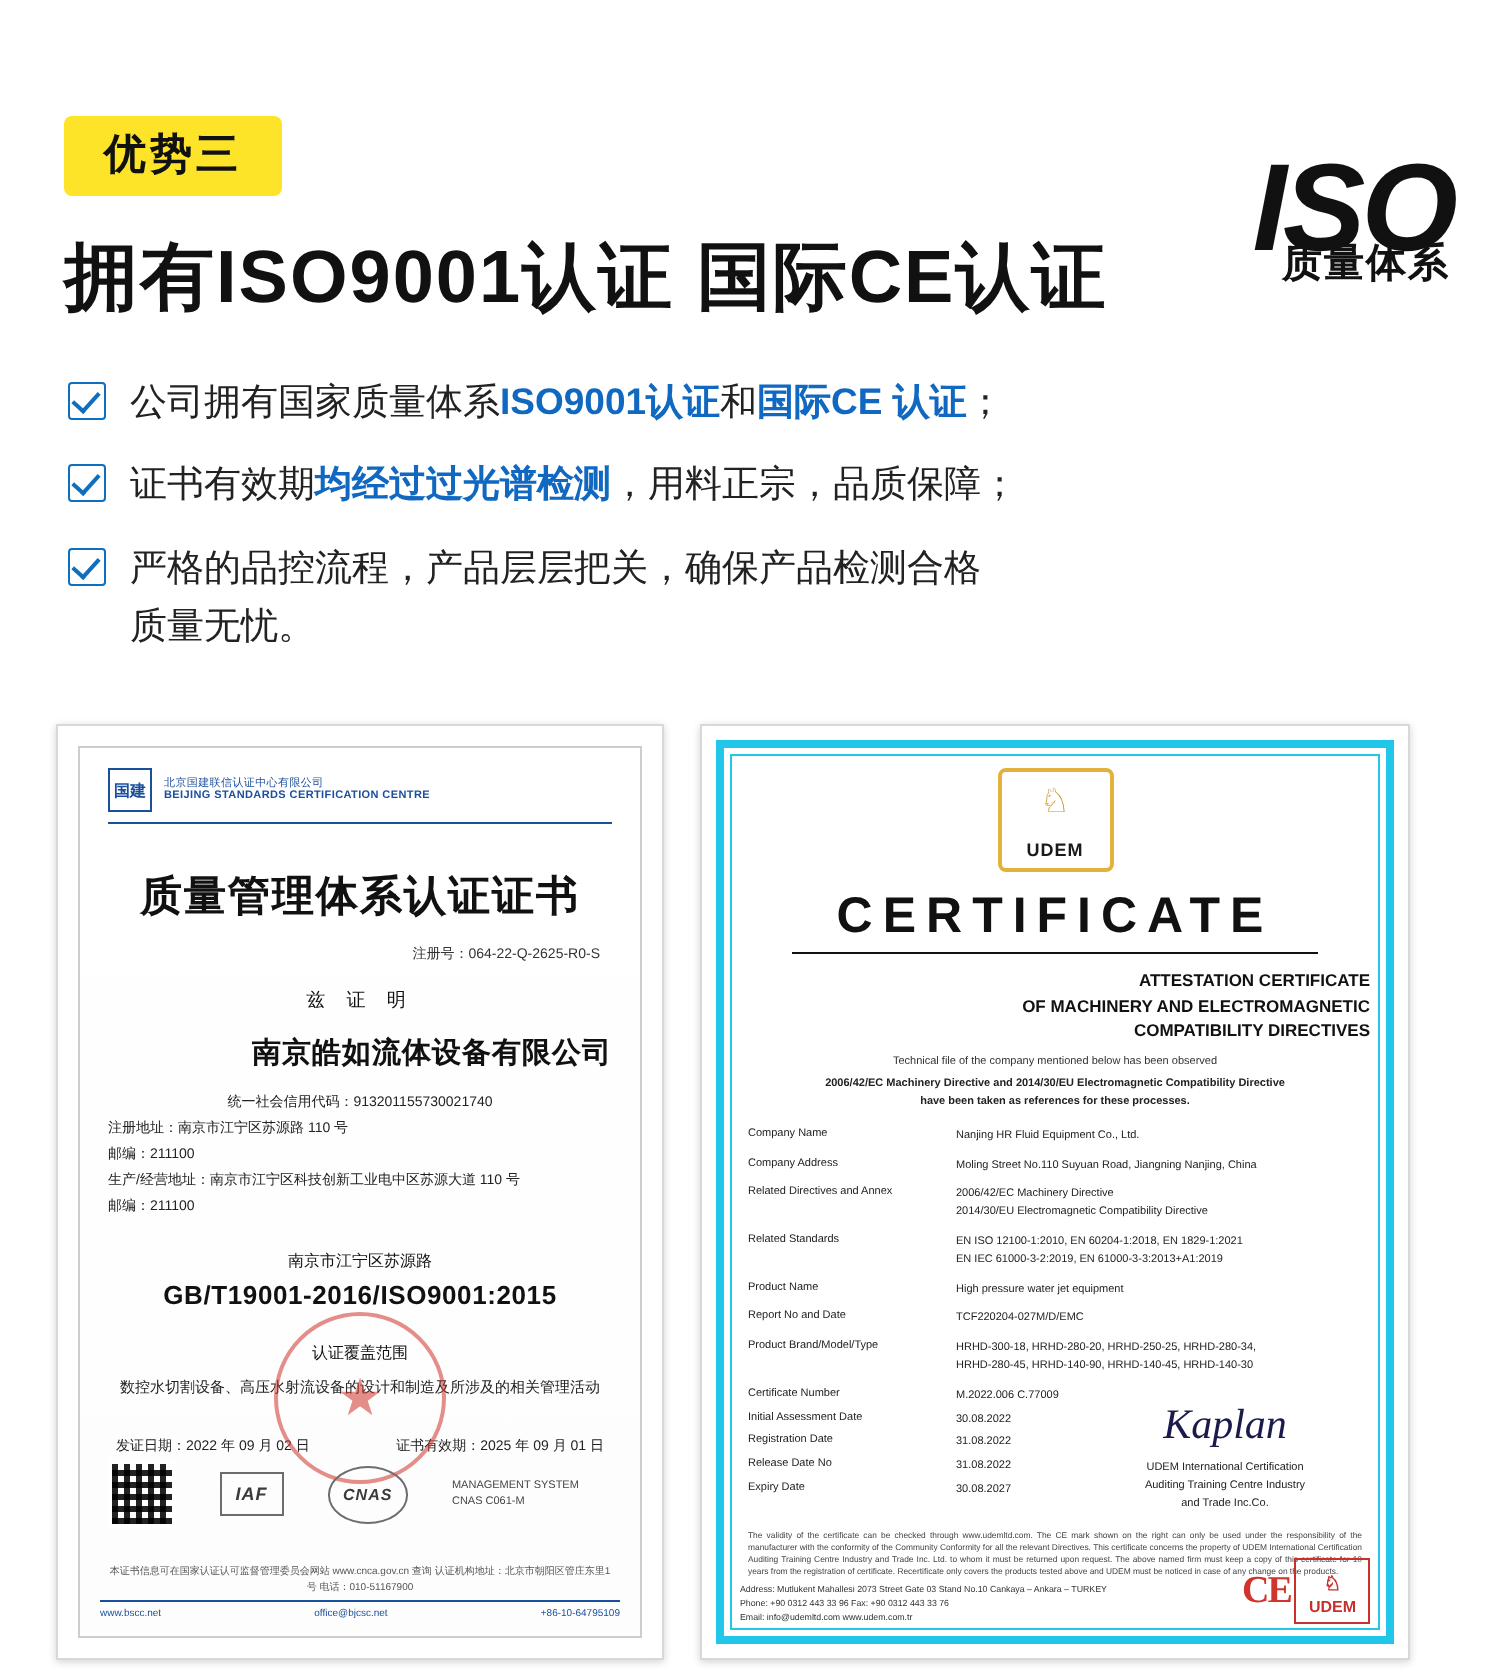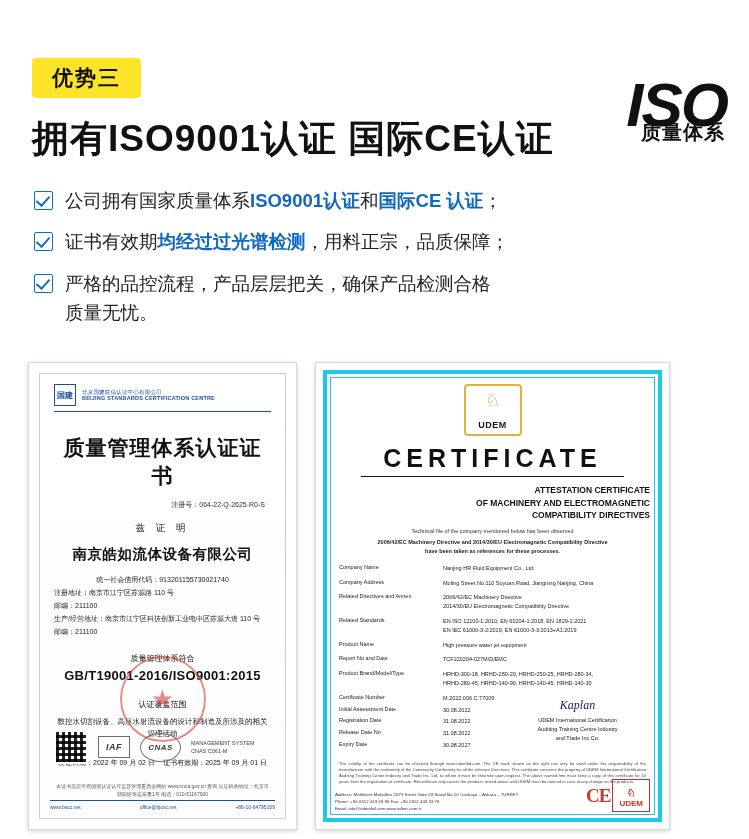--- a/index.html
+++ b/index.html
@@ -102,21 +102,21 @@
   
   .certs {
     display: flex;
     gap: 18px;
     padding: 22px 28px 0 28px;
     align-items: flex-start;
   }
 
   
   .cert-left {
-    width: 269px;
+    width: 304px;
     height: 468px;
     background: #ffffff;
     border: 1px solid #d8d8d8;
     box-shadow: 0 1px 4px rgba(0,0,0,.18);
     padding: 10px;
     position: relative;
   }
   .cert-left-inner {
     border: 1px solid #cdcdcd;
     height: 100%;
@@ -154,21 +154,21 @@
     padding-right: 6px;
   }
   .cl-zizheng {
     text-align: center;
     font-size: 9.5px;
     color: #111;
     margin-top: 12px;
     letter-spacing: 4px;
   }
   .cl-company {
-    text-align: center;
+    text-align: right;
     font-size: 14.5px;
     font-weight: bold;
     color: #111;
     margin-top: 10px;
     letter-spacing: .5px;
   }
   .cl-fields { margin-top: 10px; font-size: 7px; color: #222; line-height: 1.85; }
   .cl-fields .ctr { text-align: center; }
   .cl-std-label {
     text-align: center;
@@ -366,21 +366,21 @@
     flex: 1;
     text-align: center;
     font-size: 5.5px;
     color: #222;
     line-height: 1.6;
     padding-top: 2px;
   }
   .cr-sign .scribble {
     font-family: "Liberation Serif", serif;
     font-style: italic;
-    font-size: 12px;
+    font-size: 21px;
     color: #1a1a4d;
     display: block;
     margin-bottom: 1px;
   }
   .cr-fine {
     font-size: 4.2px;
     color: #444;
     line-height: 1.45;
     margin-top: 8px;
     padding: 0 4px;
@@ -472,21 +472,21 @@
       <div class="cl-company">南京皓如流体设备有限公司</div>
 
       <div class="cl-fields">
         <div class="ctr">统一社会信用代码：913201155730021740</div>
         <div>注册地址：南京市江宁区苏源路 110 号</div>
         <div>邮编：211100</div>
         <div>生产/经营地址：南京市江宁区科技创新工业电中区苏源大道 110 号</div>
         <div>邮编：211100</div>
       </div>
 
-      <div class="cl-std-label">质量管理体系符合</div>
+      <div class="cl-std-label">南京市江宁区苏源路</div>
       <div class="cl-std">GB/T19001-2016/ISO9001:2015</div>
 
       <div class="cl-scope-label">认证覆盖范围</div>
       <div class="cl-scope">数控水切割设备、高压水射流设备的设计和制造及所涉及的相关管理活动</div>
 
       <div class="cl-dates">
         <span>发证日期：2022 年 09 月 02 日</span>
         <span>证书有效期：2025 年 09 月 01 日</span>
       </div>
 

